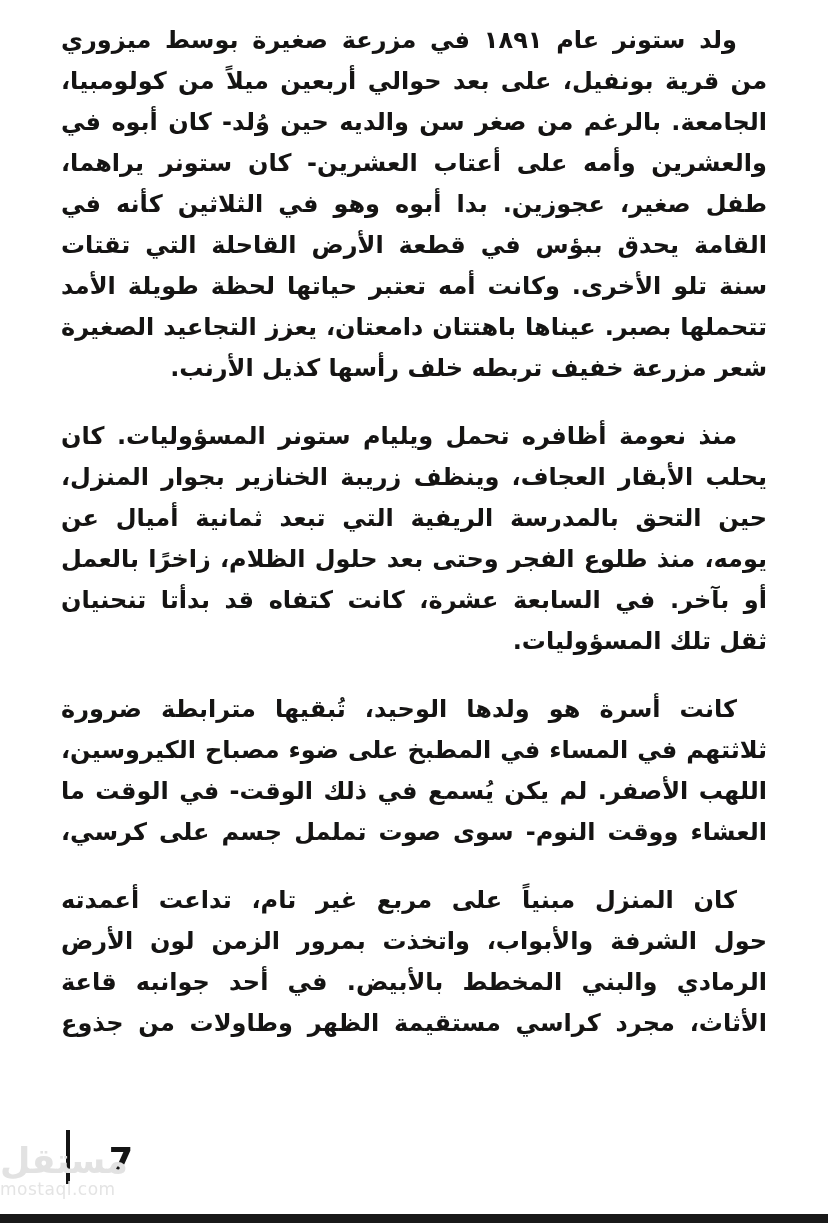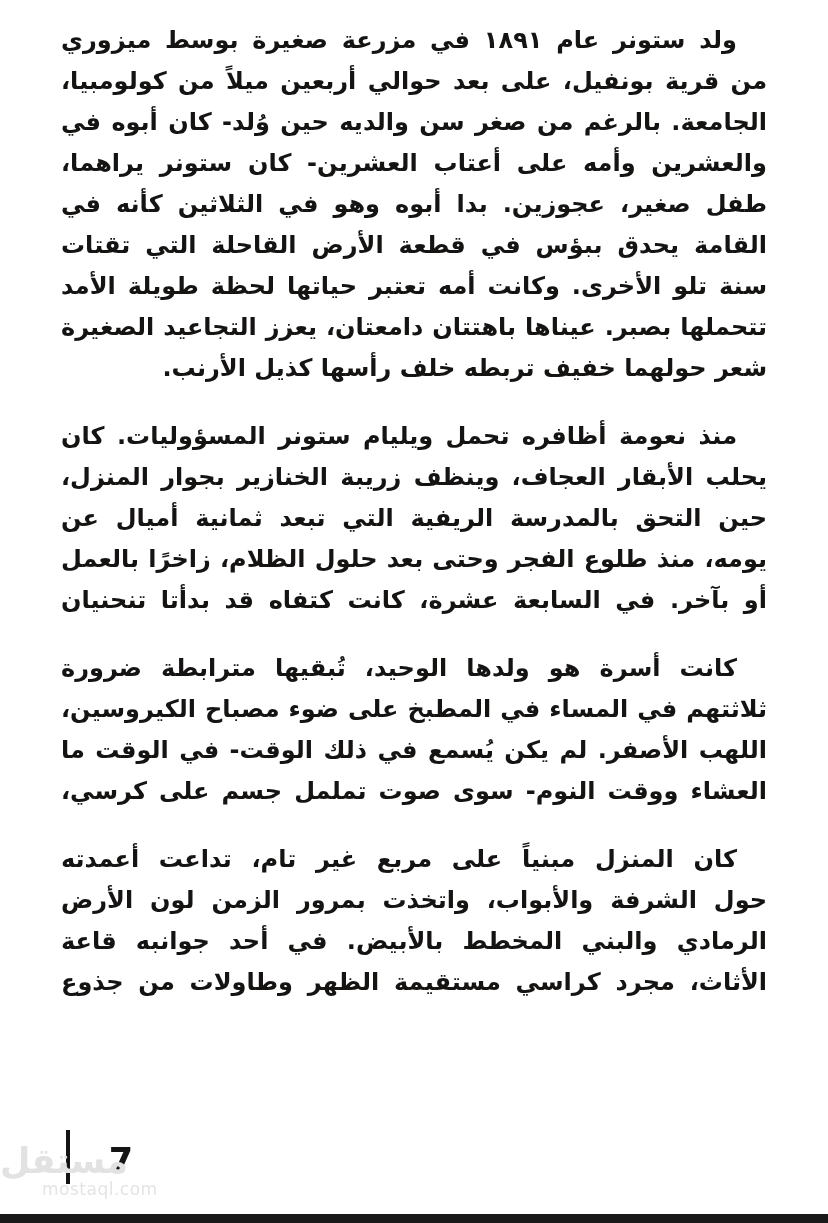--- a/index.html
+++ b/index.html
@@ -74,21 +74,20 @@
     color: #e2e2e2;
     line-height: 38px;
     letter-spacing: 1px;
   }
   .wm-domain {
     font-size: 17px;
     font-weight: 400;
     color: #e4e4e4;
     line-height: 18px;
     letter-spacing: 0.5px;
-    padding-left: 42px;
   }
   
   .bottom-bar {
     position: absolute;
     left: 0;
     top: 1214px;
     width: 828px;
     height: 9px;
     background: #191919;
   }
@@ -101,28 +100,29 @@
   <div class="text-block">
       <div class="para">
         <div class="line first">ولد ستونر عام ١٨٩١ في مزرعة صغيرة بوسط ميزوري بالقرب</div>
         <div class="line">من قرية بونفيل، على بعد حوالي أربعين ميلاً من كولومبيا، حيث مقرّ</div>
         <div class="line">الجامعة. بالرغم من صغر سن والديه حين وُلد- كان أبوه في الخامسة</div>
         <div class="line">والعشرين وأمه على أعتاب العشرين- كان ستونر يراهما، حتى وهو</div>
         <div class="line">طفل صغير، عجوزين. بدا أبوه وهو في الثلاثين كأنه في الخمسين. محنى</div>
         <div class="line">القامة يحدق ببؤس في قطعة الأرض القاحلة التي تقتات عليها الأسرة</div>
         <div class="line">سنة تلو الأخرى. وكانت أمه تعتبر حياتها لحظة طويلة الأمد عليها أن</div>
         <div class="line">تتحملها بصبر. عيناها باهتتان دامعتان، يعزز التجاعيد الصغيرة حولهما</div>
-        <div class="line last">شعر حولهما خفيف تربطه خلف رأسها كذيل الأرنب.</div>
+        <div class="line last">شعر مزرعة خفيف تربطه خلف رأسها كذيل الأرنب.</div>
       </div>
       <div class="para">
         <div class="line first">منذ نعومة أظافره تحمل ويليام ستونر المسؤوليات. كان في السادسة</div>
         <div class="line">يحلب الأبقار العجاف، وينظف زريبة الخنازير بجوار المنزل، ويجمع</div>
         <div class="line">حين التحق بالمدرسة الريفية التي تبعد ثمانية أميال عن المزرعة، كان</div>
         <div class="line">يومه، منذ طلوع الفجر وحتى بعد حلول الظلام، زاخرًا بالعمل بشكل</div>
         <div class="line">أو بآخر. في السابعة عشرة، كانت كتفاه قد بدأتا تنحنيان بالفعل تحت</div>
+        <div class="line last">ثقل تلك المسؤوليات.</div>
       </div>
       <div class="para">
         <div class="line first">كانت أسرة هو ولدها الوحيد، تُبقيها مترابطة ضرورة الكدح. يجلس</div>
         <div class="line">ثلاثتهم في المساء في المطبخ على ضوء مصباح الكيروسين، يحدقون في</div>
         <div class="line">اللهب الأصفر. لم يكن يُسمع في ذلك الوقت- في الوقت ما بين تناول</div>
         <div class="line">العشاء ووقت النوم- سوى صوت تململ جسم على كرسي، والصرير</div>
       </div>
       <div class="para">
         <div class="line first">كان المنزل مبنياً على مربع غير تام، تداعت أعمدته الخشبية غير المطلية</div>
         <div class="line">حول الشرفة والأبواب، واتخذت بمرور الزمن لون الأرض المجدبة،</div>

